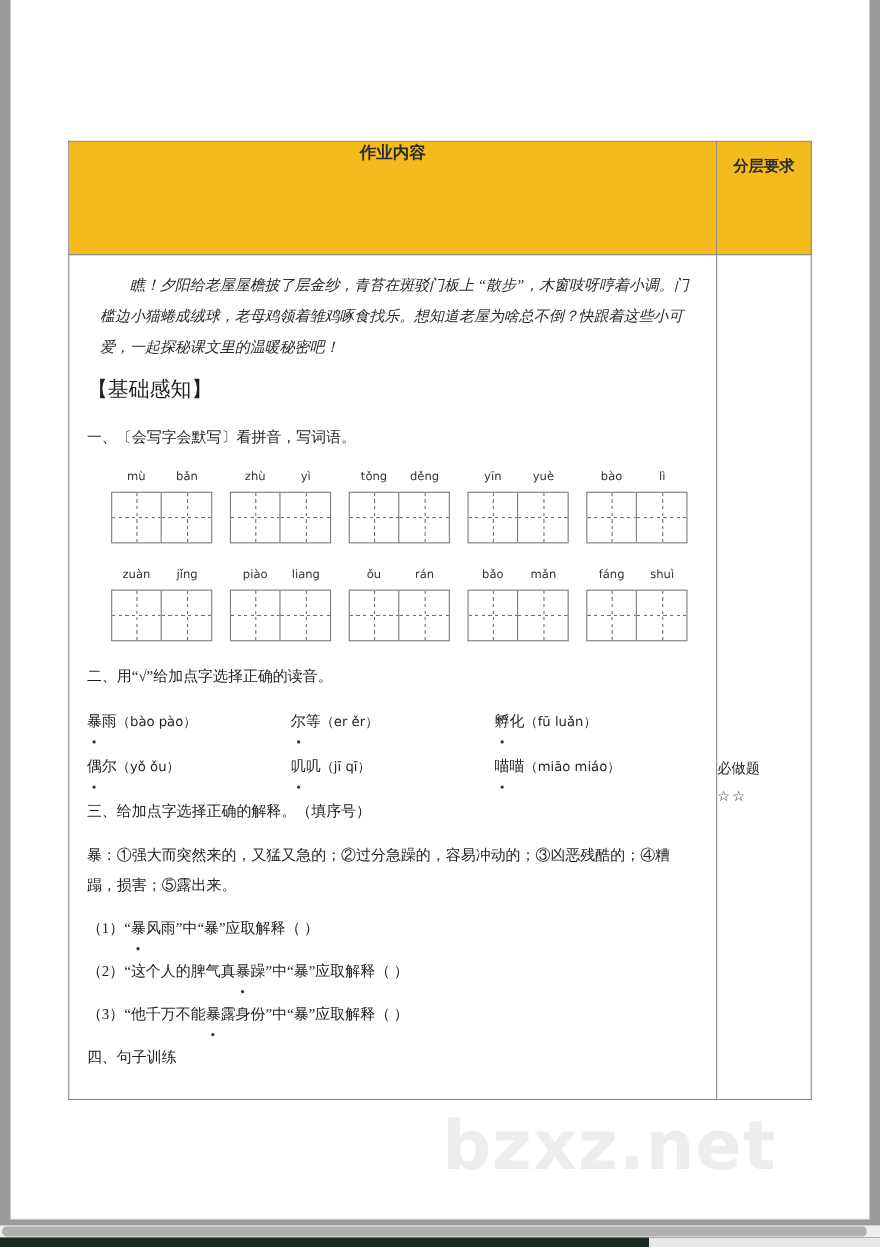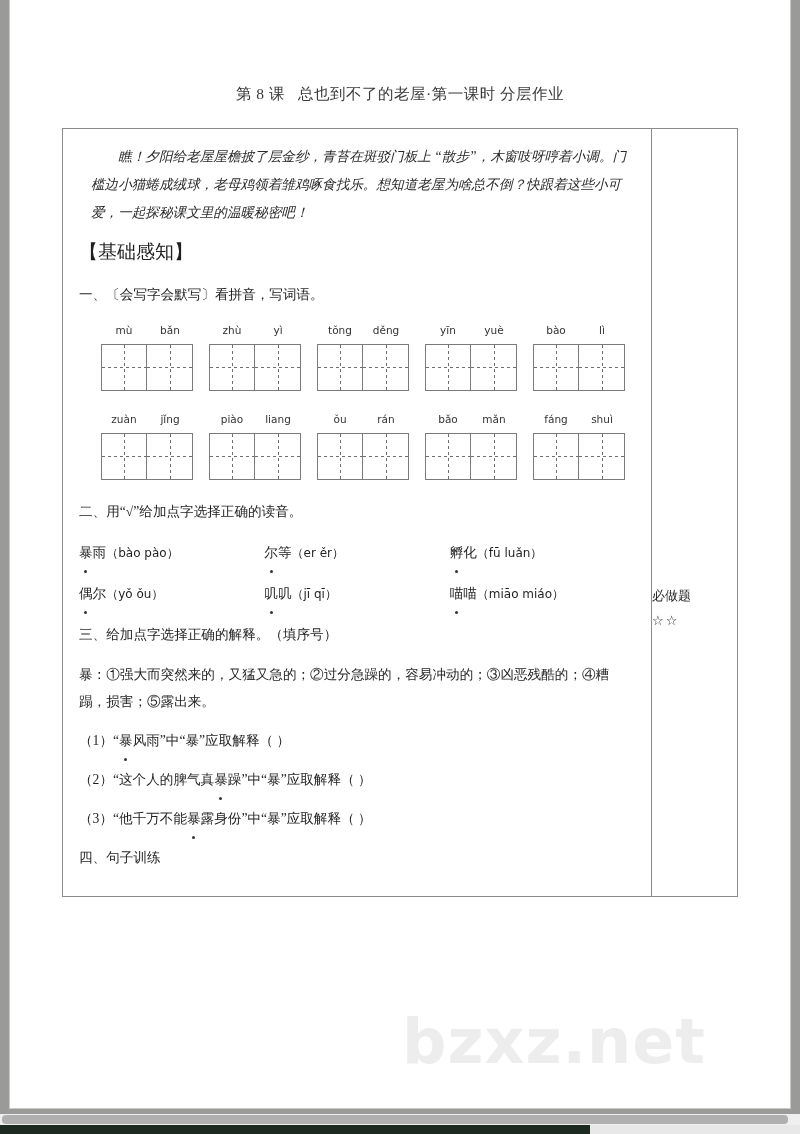--- a/index.html
+++ b/index.html
@@ -236,30 +236,31 @@
   }
 </style>
 </head>
 <body>
 
 <div class="viewport">
   <div class="page">
 
     <div class="watermark">bzxz.net</div>
 
-    <div class="doc-title">
-      <span>第 8 课</span>&nbsp;&nbsp;&nbsp;<span>总也到不了的老屋·第一课时 分层作业</span>
-    </div>
 
     <table class="sheet">
       <colgroup>
         <col>
         <col class="col-right">
       </colgroup>
       <tbody>
+          <tr>
+        <td class="hdr">作业内容</td>
+        <td class="hdr right">分层要求</td>
+      </tr>
       <tr>
         <td class="body-cell">
 
           <p class="intro">瞧！夕阳给老屋屋檐披了层金纱，青苔在斑驳门板上 “散步”，木窗吱呀哼着小调。门槛边小猫蜷成绒球，老母鸡领着雏鸡啄食找乐。想知道老屋为啥总不倒？快跟着这些小可爱，一起探秘课文里的温暖秘密吧！</p>
 
           <div class="section-center">【基础感知】</div>
 
           <div class="q-head">一、〔会写字会默写〕看拼音，写词语。</div>
 
           <div class="grid-block">

